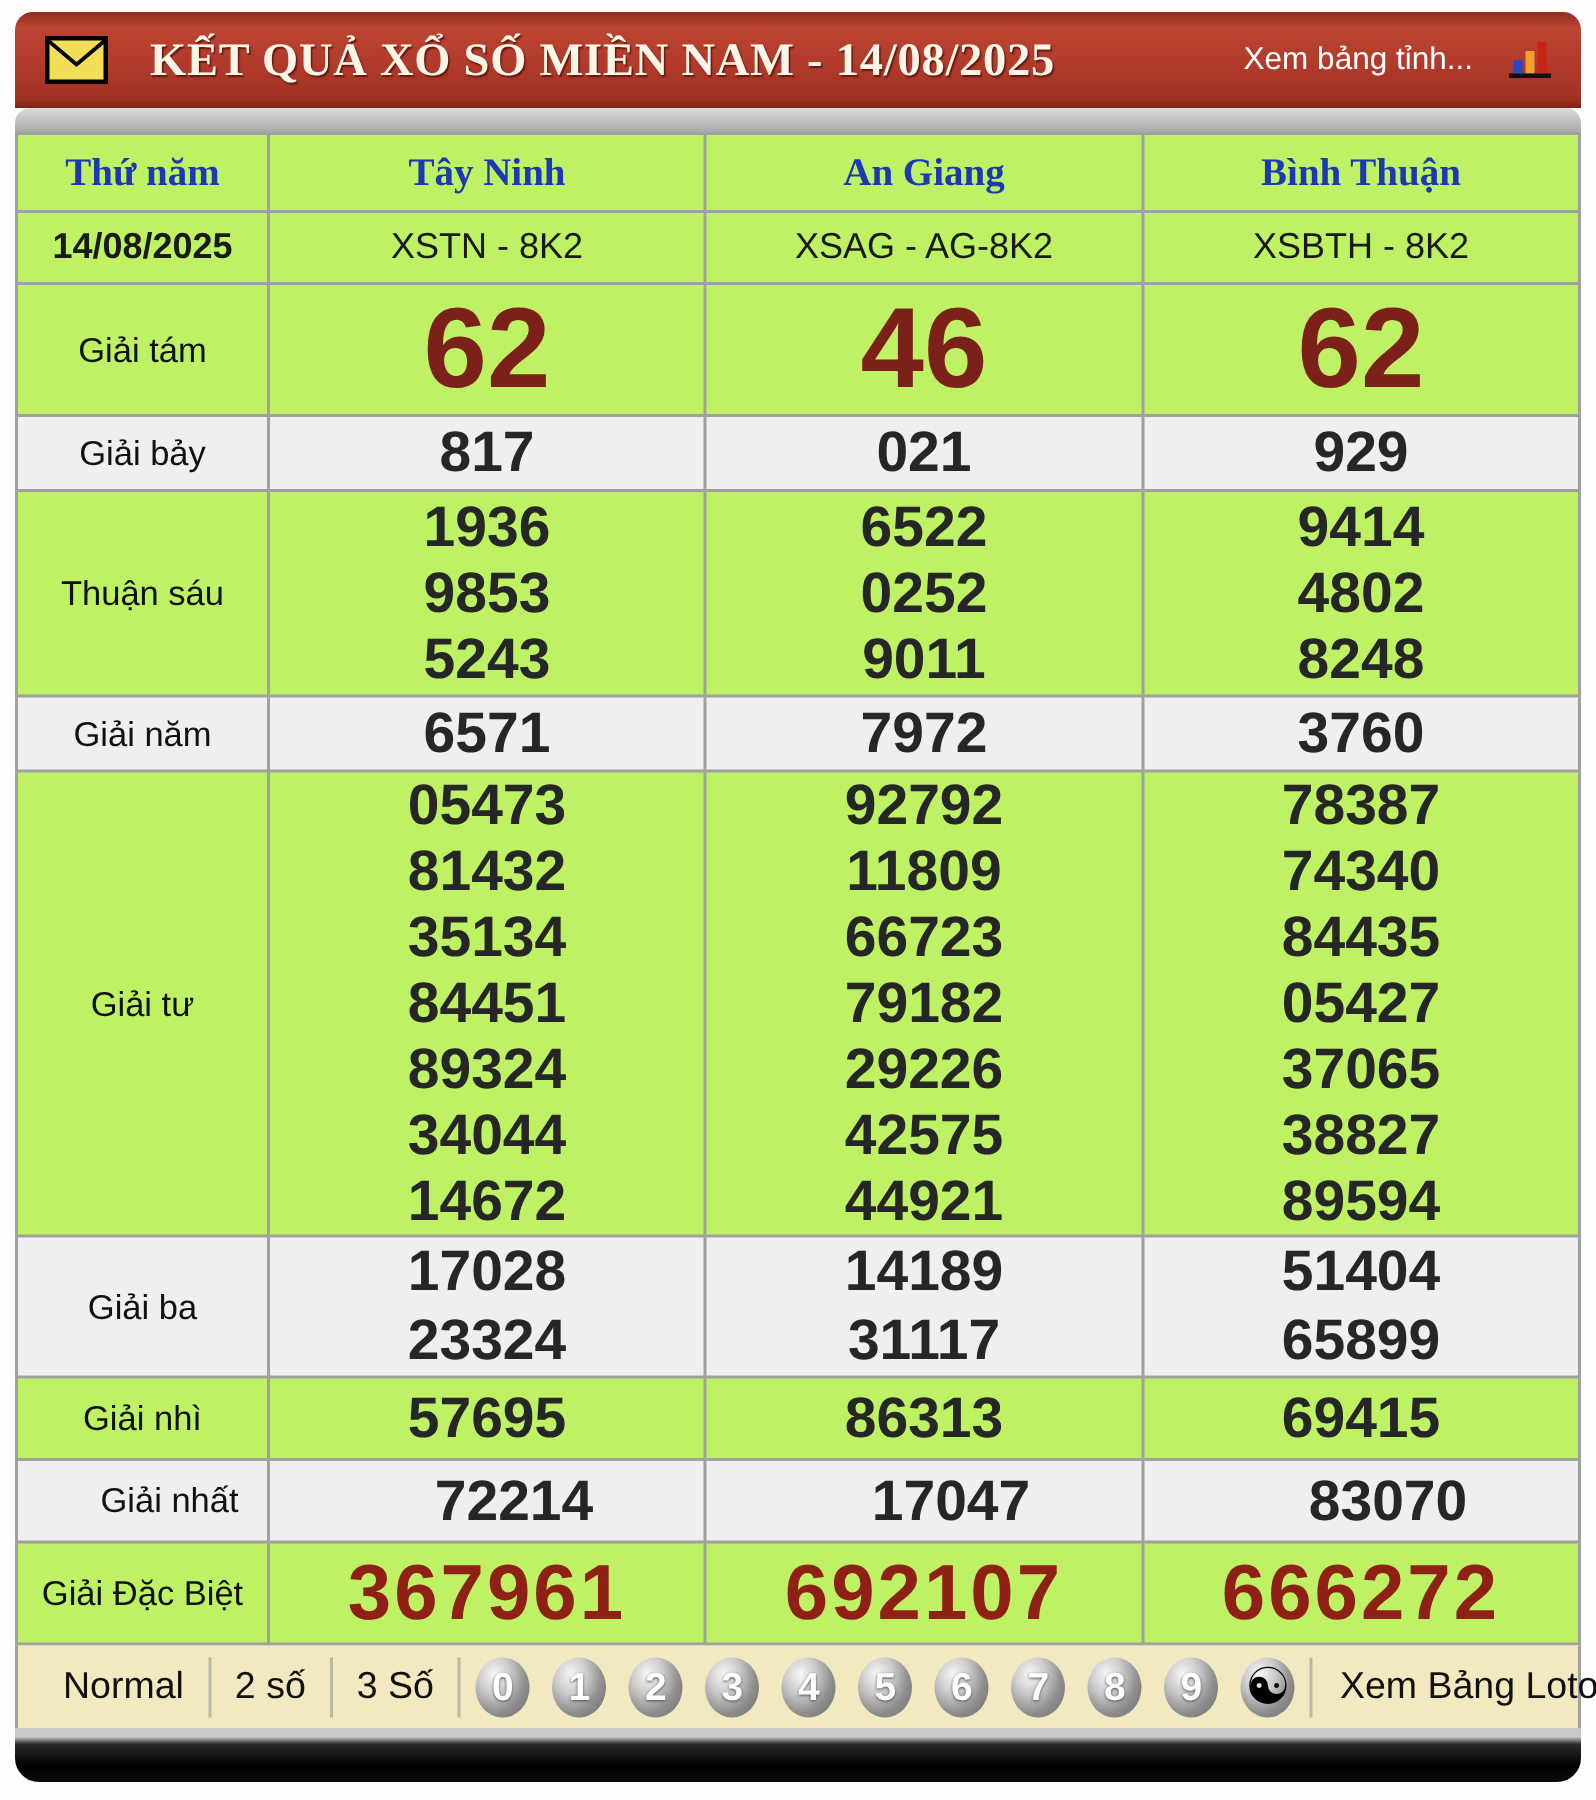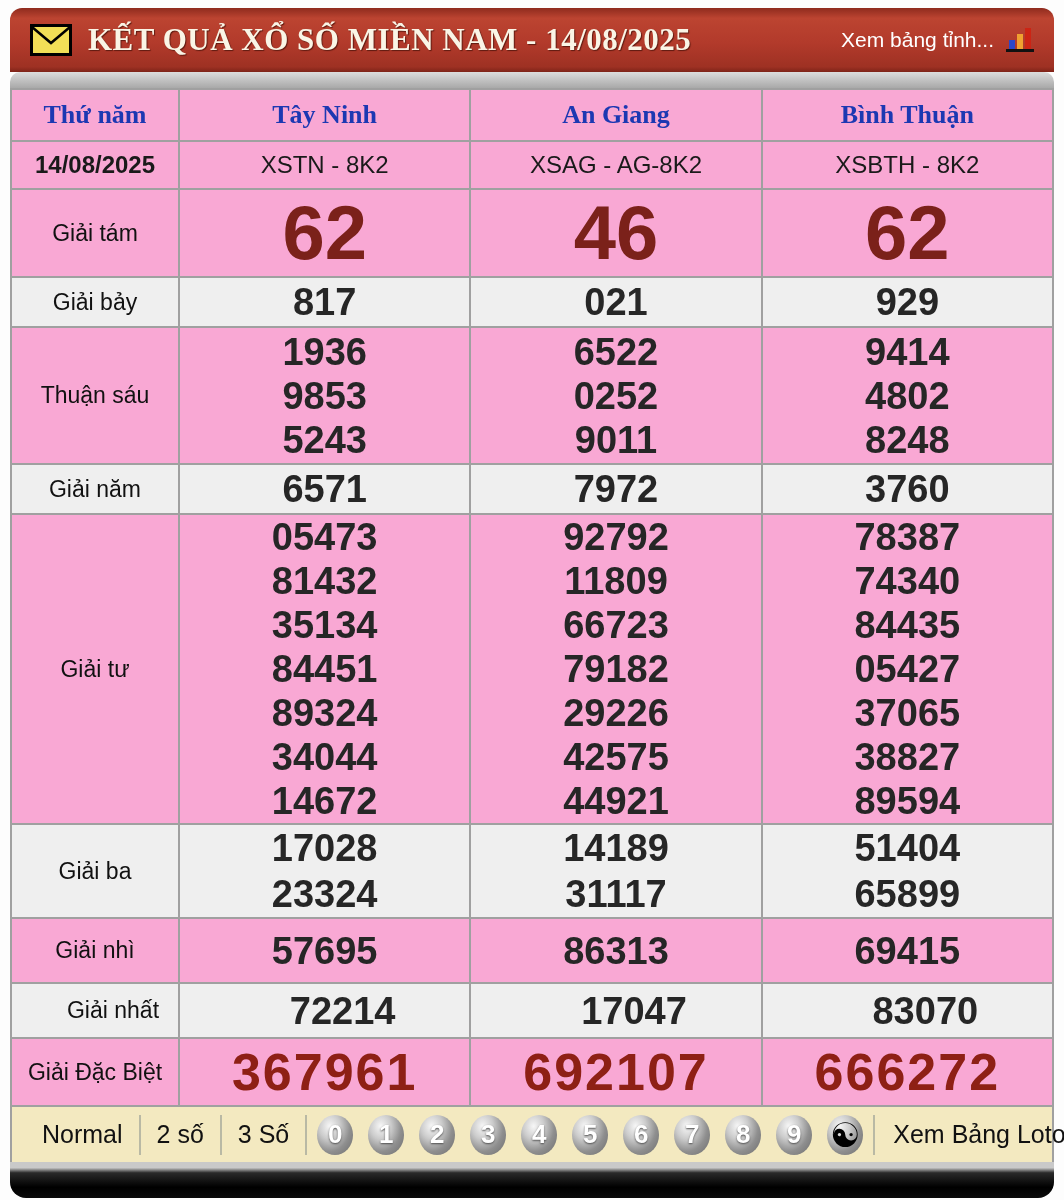--- a/index.html
+++ b/index.html
@@ -10,41 +10,41 @@
   }
   *{box-sizing:border-box;}
   html,body{margin:0;padding:0;background:#fdfdfd;width:1064px;height:1200px;overflow:hidden;}
   body{font-family:"Liberation Sans",sans-serif;}
   .widget{position:absolute;left:10px;top:8px;width:1044px;}
 
   
   .titlebar{
     height:64px;border-radius:12px 12px 0 0;
     background:linear-gradient(180deg,var(--red-dark) 0%,#bc4431 16%,var(--red) 55%,#9e3123 92%,#7e2318 100%);
-    display:flex;align-items:center;padding:0 18px 0 20px;
+    display:flex;align-items:center;padding:0 18px 0 20px;gap:12px;
   }
   .envelope{display:flex;align-items:center;margin-right:16px;}
   .title{
     font-family:"Liberation Serif",serif;font-weight:bold;font-size:31px;
     color:var(--cream);letter-spacing:.5px;text-shadow:1px 1px 1px #5e1a10;white-space:nowrap;
   }
   .spacer{flex:1;}
   .province-link{
     color:#fff;font-size:21px;text-decoration:none;cursor:pointer;white-space:nowrap;
   }
   .chart-icon{margin-left:10px;cursor:pointer;display:flex;align-items:flex-end;}
 
   
   .bevel{
     height:16px;background:linear-gradient(180deg,#dcdcdc 0%,#c2c2c2 50%,#a9a9a9 100%);
     border-radius:10px 10px 0 0;
   }
 
   
-  table.results{border-collapse:collapse;width:1044px;table-layout:fixed;background:#f9a8d4;}
+  table.results{border-collapse:collapse;width:1044px;table-layout:fixed;background:#bef264;}
   table.results td{
     border:2px solid var(--border);text-align:center;vertical-align:middle;padding:0;
   }
   td.col-label{width:168px;}
   tr.hdr td{height:52px;}
   .day-label,.province-name{
     font-family:"Liberation Serif",serif;font-weight:bold;font-size:26px;color:var(--blue);
   }
   .province-name{cursor:pointer;margin-top:20px;}
   tr.codes td{height:48px;font-family:Liberation Sans, sans-serif;font-size:24px;color:#1a1a1a;}
@@ -53,21 +53,21 @@
   tr.gray td{background:var(--row-gray);}
   .num-line{font-weight:bold;color:var(--num-black);font-size:38px;line-height:44px;}
   tr.prize-0 td{height:71px;}
   tr.prize-0 .num-line{font-size:76px;line-height:86px;color:var(--maroon);}
   tr.prize-1 td{height:50px;}
   tr.prize-2 td{height:137px;}
   tr.prize-3 td{height:50px;}
   tr.prize-4 td{height:310px;}
   tr.prize-5 td{height:93px;}
   tr.prize-5 .num-line{line-height:46px;}
-  tr.prize-6 td{height:65px;}
+  tr.prize-6 td{height:55px;}
   tr.prize-7 td{height:55px;padding-left:36px;}
   tr.prize-8 td{height:68px;}
   tr.prize-8 .num-line{font-size:52px;line-height:58px;color:var(--maroon-spec);letter-spacing:2px;}
 
   
   .toolbar{
     height:55px;background:var(--toolbar-bg);
     border-left:2px solid var(--border);border-right:2px solid var(--border);
     display:flex;align-items:center;padding:0 14px;
   }

